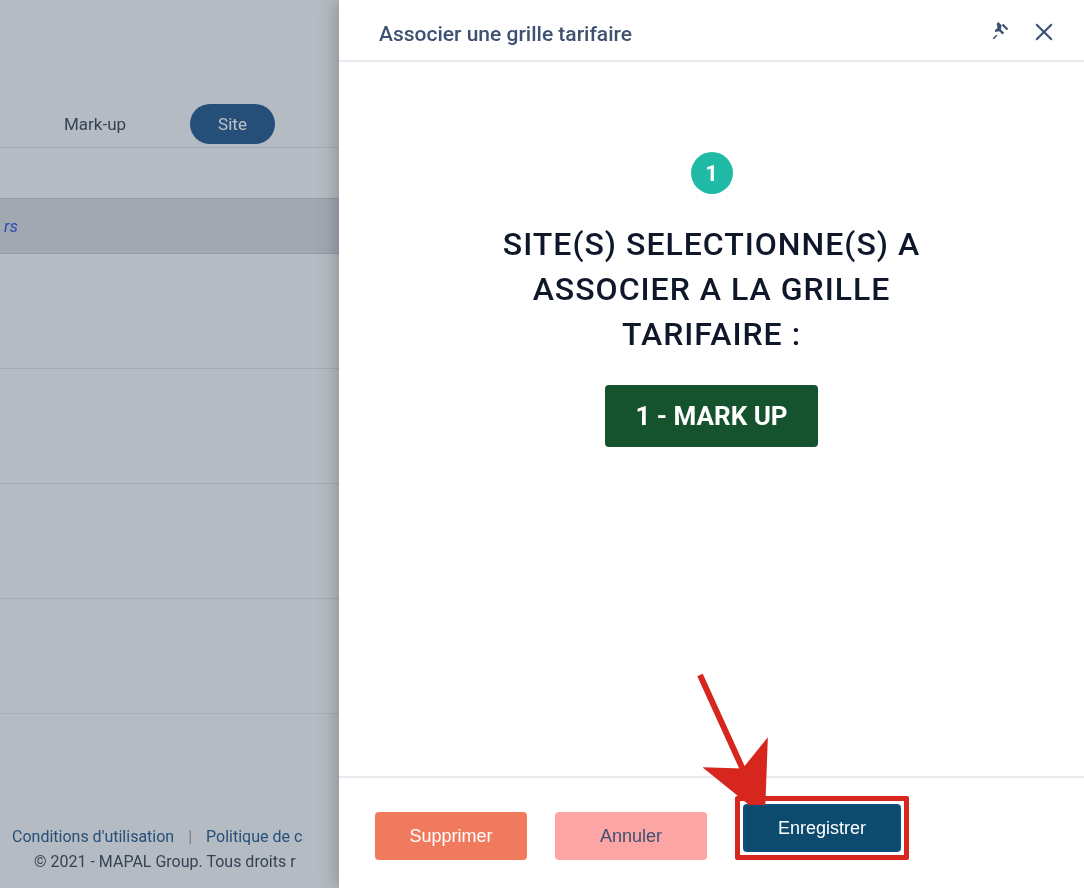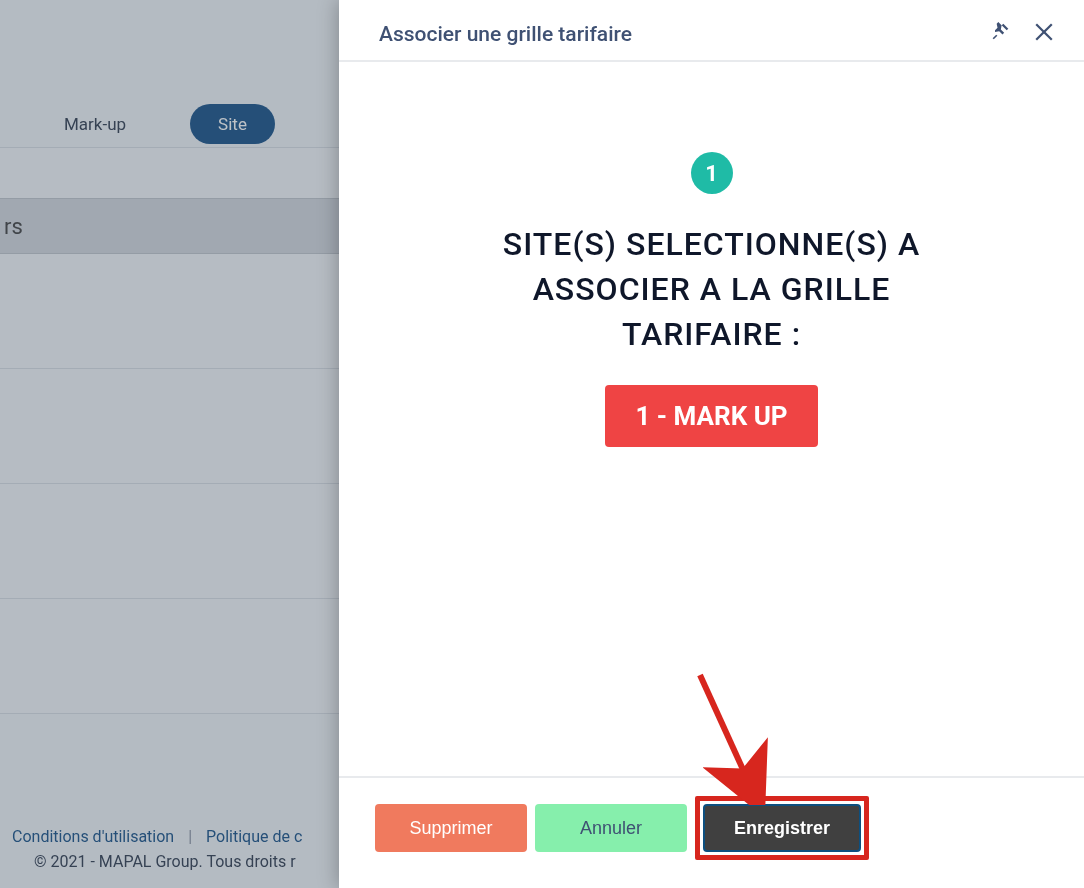--- a/index.html
+++ b/index.html
@@ -24,47 +24,47 @@
   .panel { position: absolute; top: 0; right: 0; bottom: 0; width: 745px; background: #fff; box-shadow: -2px 0 18px rgba(0,0,0,0.25); display: flex; flex-direction: column; }
   .panel-header { display: flex; align-items: flex-start; justify-content: space-between; padding: 22px 30px 14px 40px; border-bottom: 2px solid #e8eaed; }
   .panel-title { font-size: 21px; color: #3f5173; font-weight: 500; }
   .panel-icons { display: flex; gap: 24px; align-items: center; }
   .panel-icons svg { width: 20px; height: 20px; fill: #3f5173; cursor: pointer; }
   .close-svg { width:18px; height:18px; stroke:#3f5173; stroke-width:2; fill:none; }
 
   .panel-body { flex: 1; display: flex; flex-direction: column; align-items: center; padding-top: 90px; }
   .circle-badge { width: 42px; height: 42px; border-radius: 50%; background: #1fbba6; color: #fff; display: flex; align-items: center; justify-content: center; font-size: 22px; font-weight: 700; margin-bottom: 28px; }
   .body-text { font-size: 32px; color: #0f172a; text-align: center; line-height: 1.4; letter-spacing: 1px; width: 420px; margin-bottom: 29px; font-weight: 500;}
-  .markup-badge { background: #ef4444; color: #fff; font-size: 26px; font-weight: 700; padding: 16px 30px; border-radius: 4px; }
+  .markup-badge { background: #14532d; color: #fff; font-size: 26px; font-weight: 700; padding: 16px 30px; border-radius: 4px; }
 
-  .panel-footer { border-top: 2px solid #e8eaed; padding: 18px 36px 28px 36px; display: flex; gap: 8px; align-items: center; }
+  .panel-footer { border-top: 2px solid #e8eaed; padding: 18px 36px 28px 36px; display: flex; gap: 28px; align-items: flex-end; }
   .btn { height: 48px; border: none; border-radius: 4px; font-size: 18px; cursor: pointer; display:flex; align-items:center; justify-content:center;}
   .btn-delete { background: #f07a5e; color: #fff; width: 152px; }
-  .btn-cancel { background: #86efac; color: #3f5173; width: 152px; }
+  .btn-cancel { background: #fca5a5; color: #3f5173; width: 152px; }
   .btn-save-wrap { border: 5px solid #d7261e; padding: 3px; border-radius: 2px;}
-  .btn-save { background: #404040; color: #fff; width: 158px; border:2px solid #0d4f7f;font-weight:bold; }
+  .btn-save { background: #0c4a6e; color: #fff; width: 158px; border:2px solid #0d4f7f; }
 
   .arrow { position: absolute; pointer-events:none; }
 </style>
 </head>
 <body>
 
 <div class="bg-app">
   <div class="bg-header">
     <div class="bg-title">N° 1 - MARK UP</div>
     <div class="bg-status">Active</div>
   </div>
   <div class="bg-tabs">
     <div class="bg-tab" style="margin-left:40px;">Mark-up</div>
     <div class="bg-tab active" style="margin-left:40px;">Site</div>
   </div>
   <div class="bg-content">
     <div style="height:50px; background:#f3f6f9;"></div>
     <div class="bg-section-head">
-      <span style="color:#404040; font-size:22px;">rs</span>
+      <span style="color:#1d4ed8; font-size:17px;font-style:italic;">rs</span>
     </div>
     <div class="bg-row"></div>
     <div class="bg-row"></div>
     <div class="bg-row"></div>
     <div class="bg-row"></div>
   </div>
   <div class="bg-footer">
     <div class="bg-footer-links">
       <span>Conditions d'utilisation</span>
       <span class="sep">|</span>

